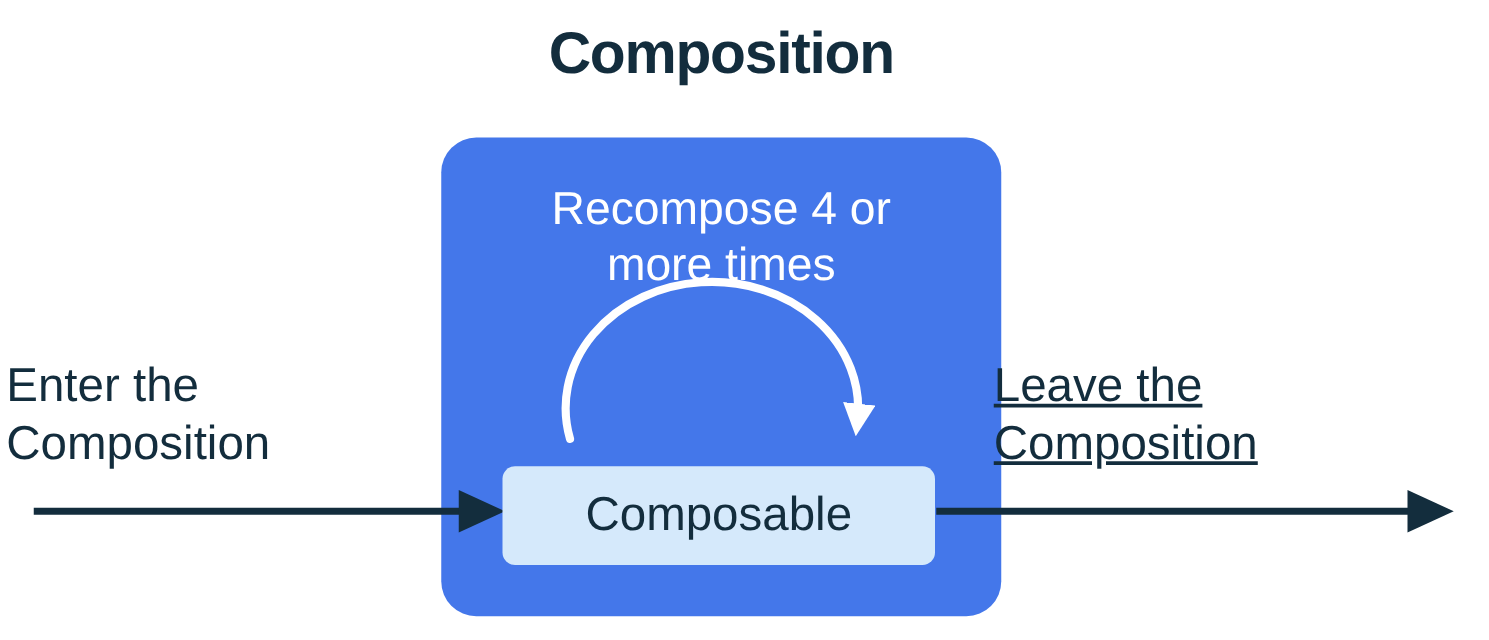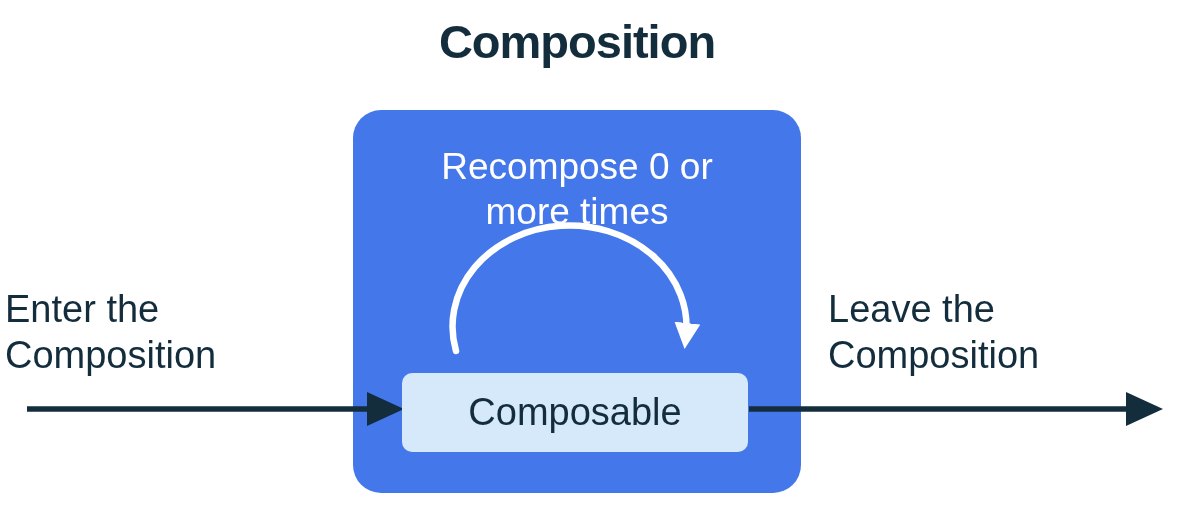--- a/index.html
+++ b/index.html
@@ -91,32 +91,32 @@
     position: absolute;
     top: 286px;
     width: 360px;
     font-size: 38px;
     line-height: 46px;
     color: var(--ink-navy);
     white-space: pre-line;
     z-index: 3;
   }
   .flow-label.left  { left: 5px; }
-  .flow-label.right { left: 828px; }
+  .flow-label.right { left: 795px; text-decoration: underline; }
 </style>
 </head>
 <body>
 
 <div class="canvas">
 
   <h1 class="title">Composition</h1>
 
   <div class="blue-box"></div>
 
-  <div class="recompose-label">Recompose 0 or
+  <div class="recompose-label">Recompose 4 or
 more times</div>
 
   <svg class="overlay" viewBox="0 0 1191 512" xmlns="http://www.w3.org/2000/svg">
     <defs>
       <marker id="arcHead" viewBox="0 0 10 10" refX="5" refY="5" markerWidth="4" markerHeight="4" orient="auto">
         <path class="arc-head-shape" d="M 0 0 L 10 5 L 0 10 z"></path>
       </marker>
     </defs>
 
     <g>

